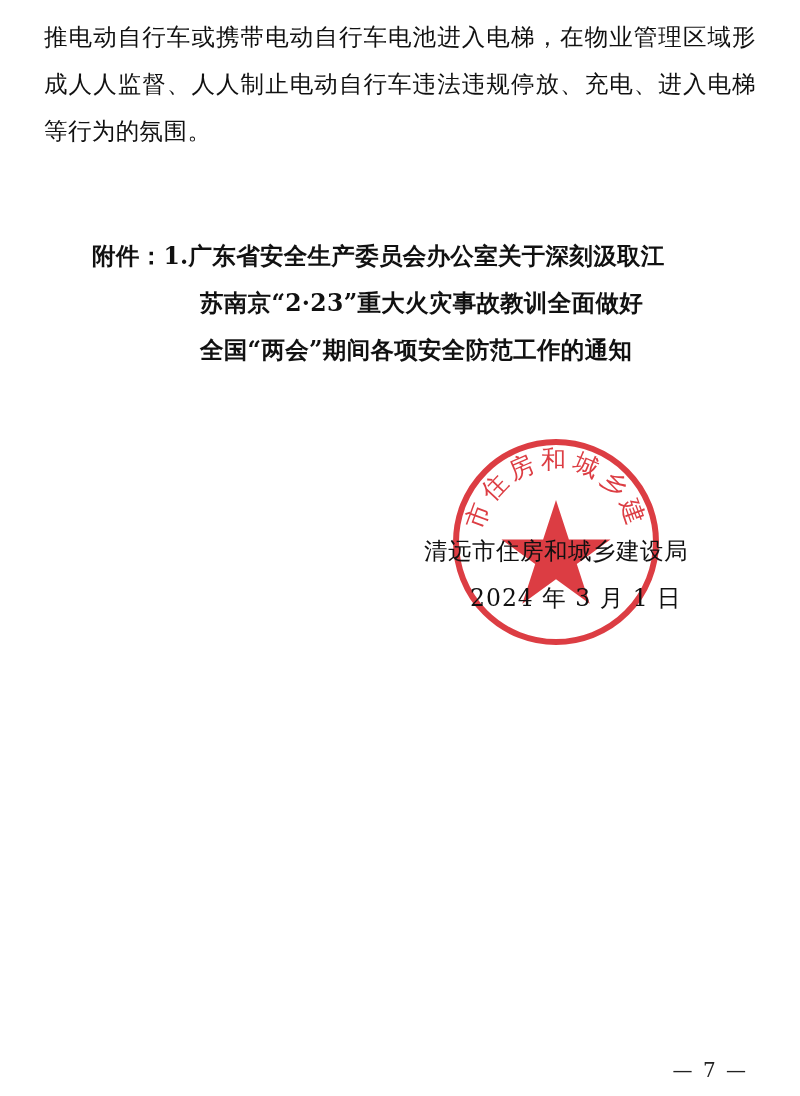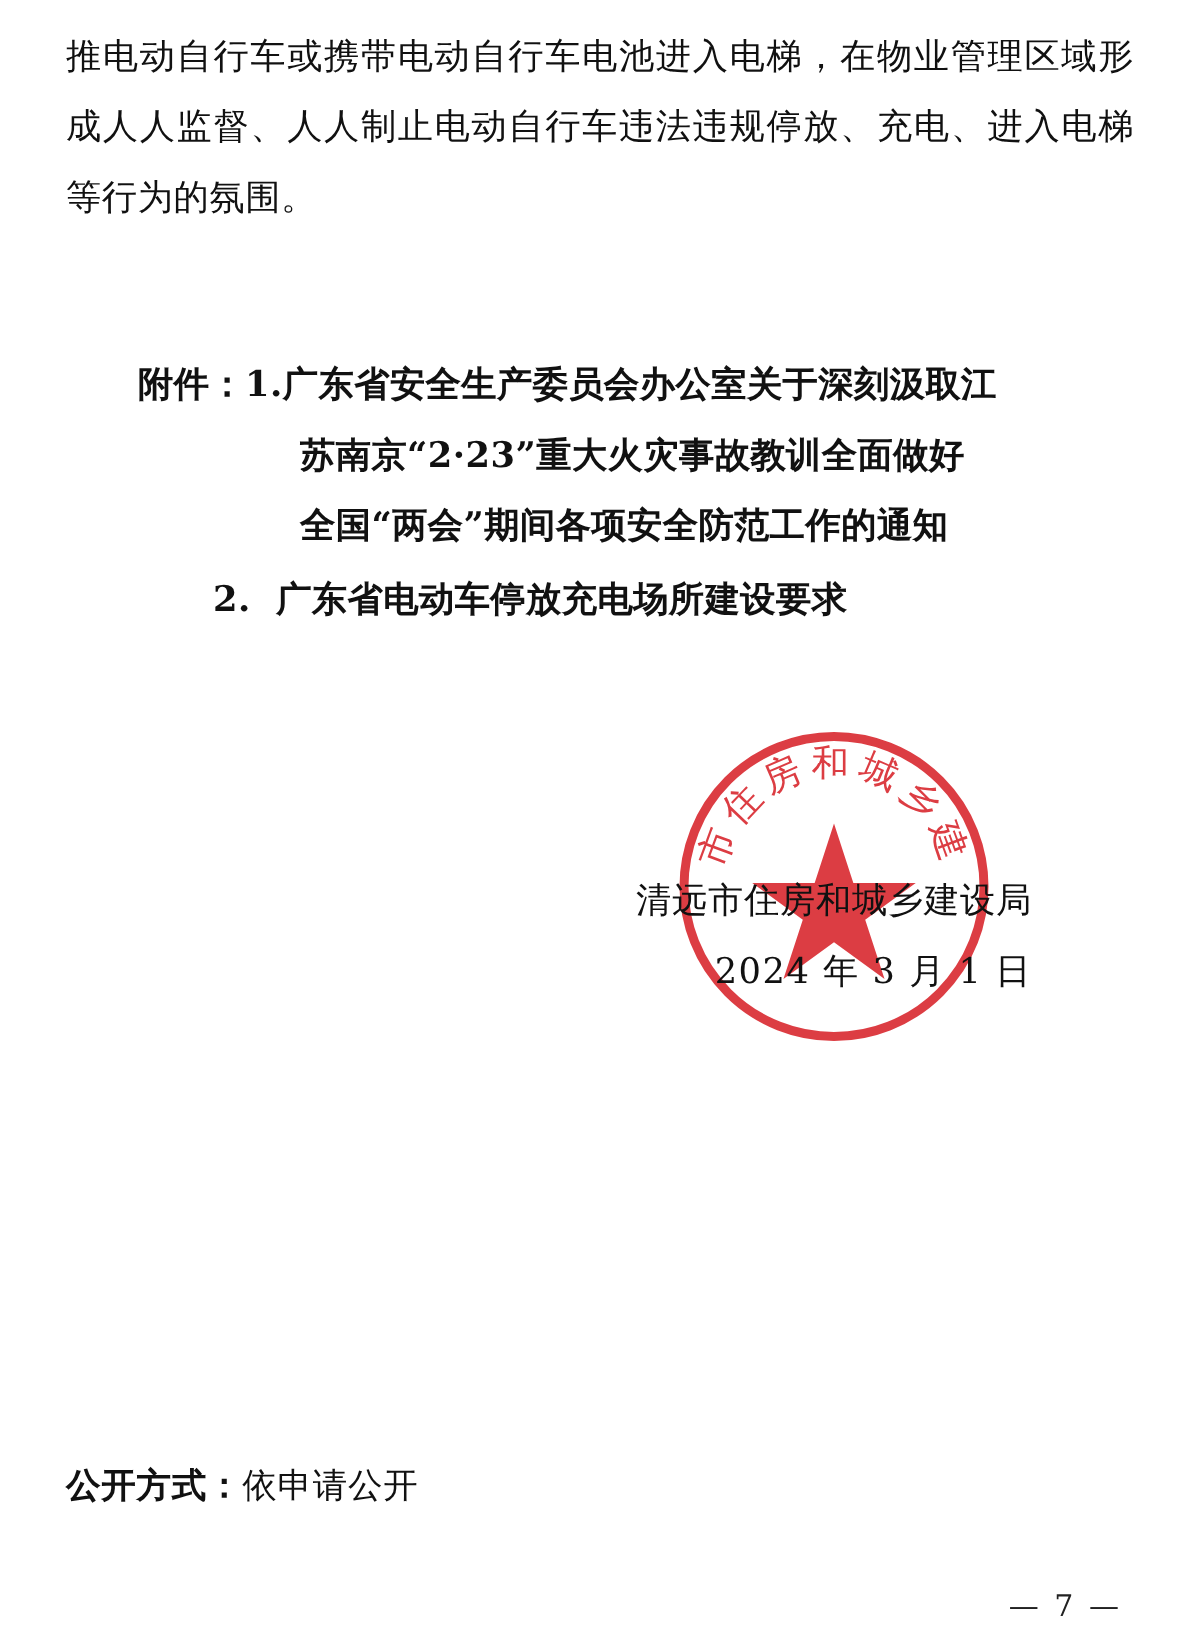--- a/index.html
+++ b/index.html
@@ -69,21 +69,20 @@
     left: 380px;
     top: 92px;
     font-size: 23.5px;
     line-height: 47px;
     letter-spacing: 0.5px;
     z-index: 3;
   }
   .sign-date {
     letter-spacing: 1px;
     padding-left: 46px;
-    text-align: right;
   }
 
   
   .seal {
     position: absolute;
     left: 406px;
     top: 0px;
     width: 212px;
     height: 212px;
     z-index: 2;
@@ -118,23 +117,20 @@
 <div class="page">
 
   <p class="body-para">推电动自行车或携带电动自行车电池进入电梯，在物业管理区域形成人人监督、人人制止电动自行车违法违规停放、充电、进入电梯等行为的氛围。</p>
 
   <div class="attach-block">
     <div class="attach-line">
       <span>附件：</span><span class="num-latin">1.</span><span>广东省安全生产委员会办公室关于深刻汲取江</span>
     </div>
     <div class="attach-line attach-indent">苏南京“2·23”重大火灾事故教训全面做好</div>
     <div class="attach-line attach-indent">全国“两会”期间各项安全防范工作的通知</div>
-    <div class="attach-line attach-item2">
-      <span class="num-latin">2.</span>&nbsp;&nbsp;<span>广东省电动车停放充电场所建设要求</span>
-    </div>
   </div>
 
   <div class="sign-area">
 
     <div class="seal">
       <svg width="212" height="212" viewBox="0 0 212 212" xmlns="http://www.w3.org/2000/svg">
         <circle cx="106" cy="106" r="100" fill="none" stroke="#d8232a" stroke-width="6"></circle>
         <path id="sealArc" d="M 106,106 m -74,0 a 74,74 0 1,1 148,0" fill="none" stroke="none"></path>
         <text font-family="'DejaVu Serif','Liberation Serif',serif" font-size="25" fill="#d8232a" letter-spacing="5">
           <textPath href="#sealArc" startOffset="50%" text-anchor="middle">清远市住房和城乡建设局</textPath>
@@ -143,19 +139,16 @@
       </svg>
     </div>
 
     <div class="sign-lines">
       <div>清远市住房和城乡建设局</div>
       <div class="sign-date">2024 年 3 月 1 日</div>
     </div>
 
   </div>
 
-  <div class="footer-note">
-    <span>公开方式：</span><span class="val">依申请公开</span>
-  </div>
 
   <div class="page-number">— 7 —</div>
 
 </div>
 
 </body></html>

